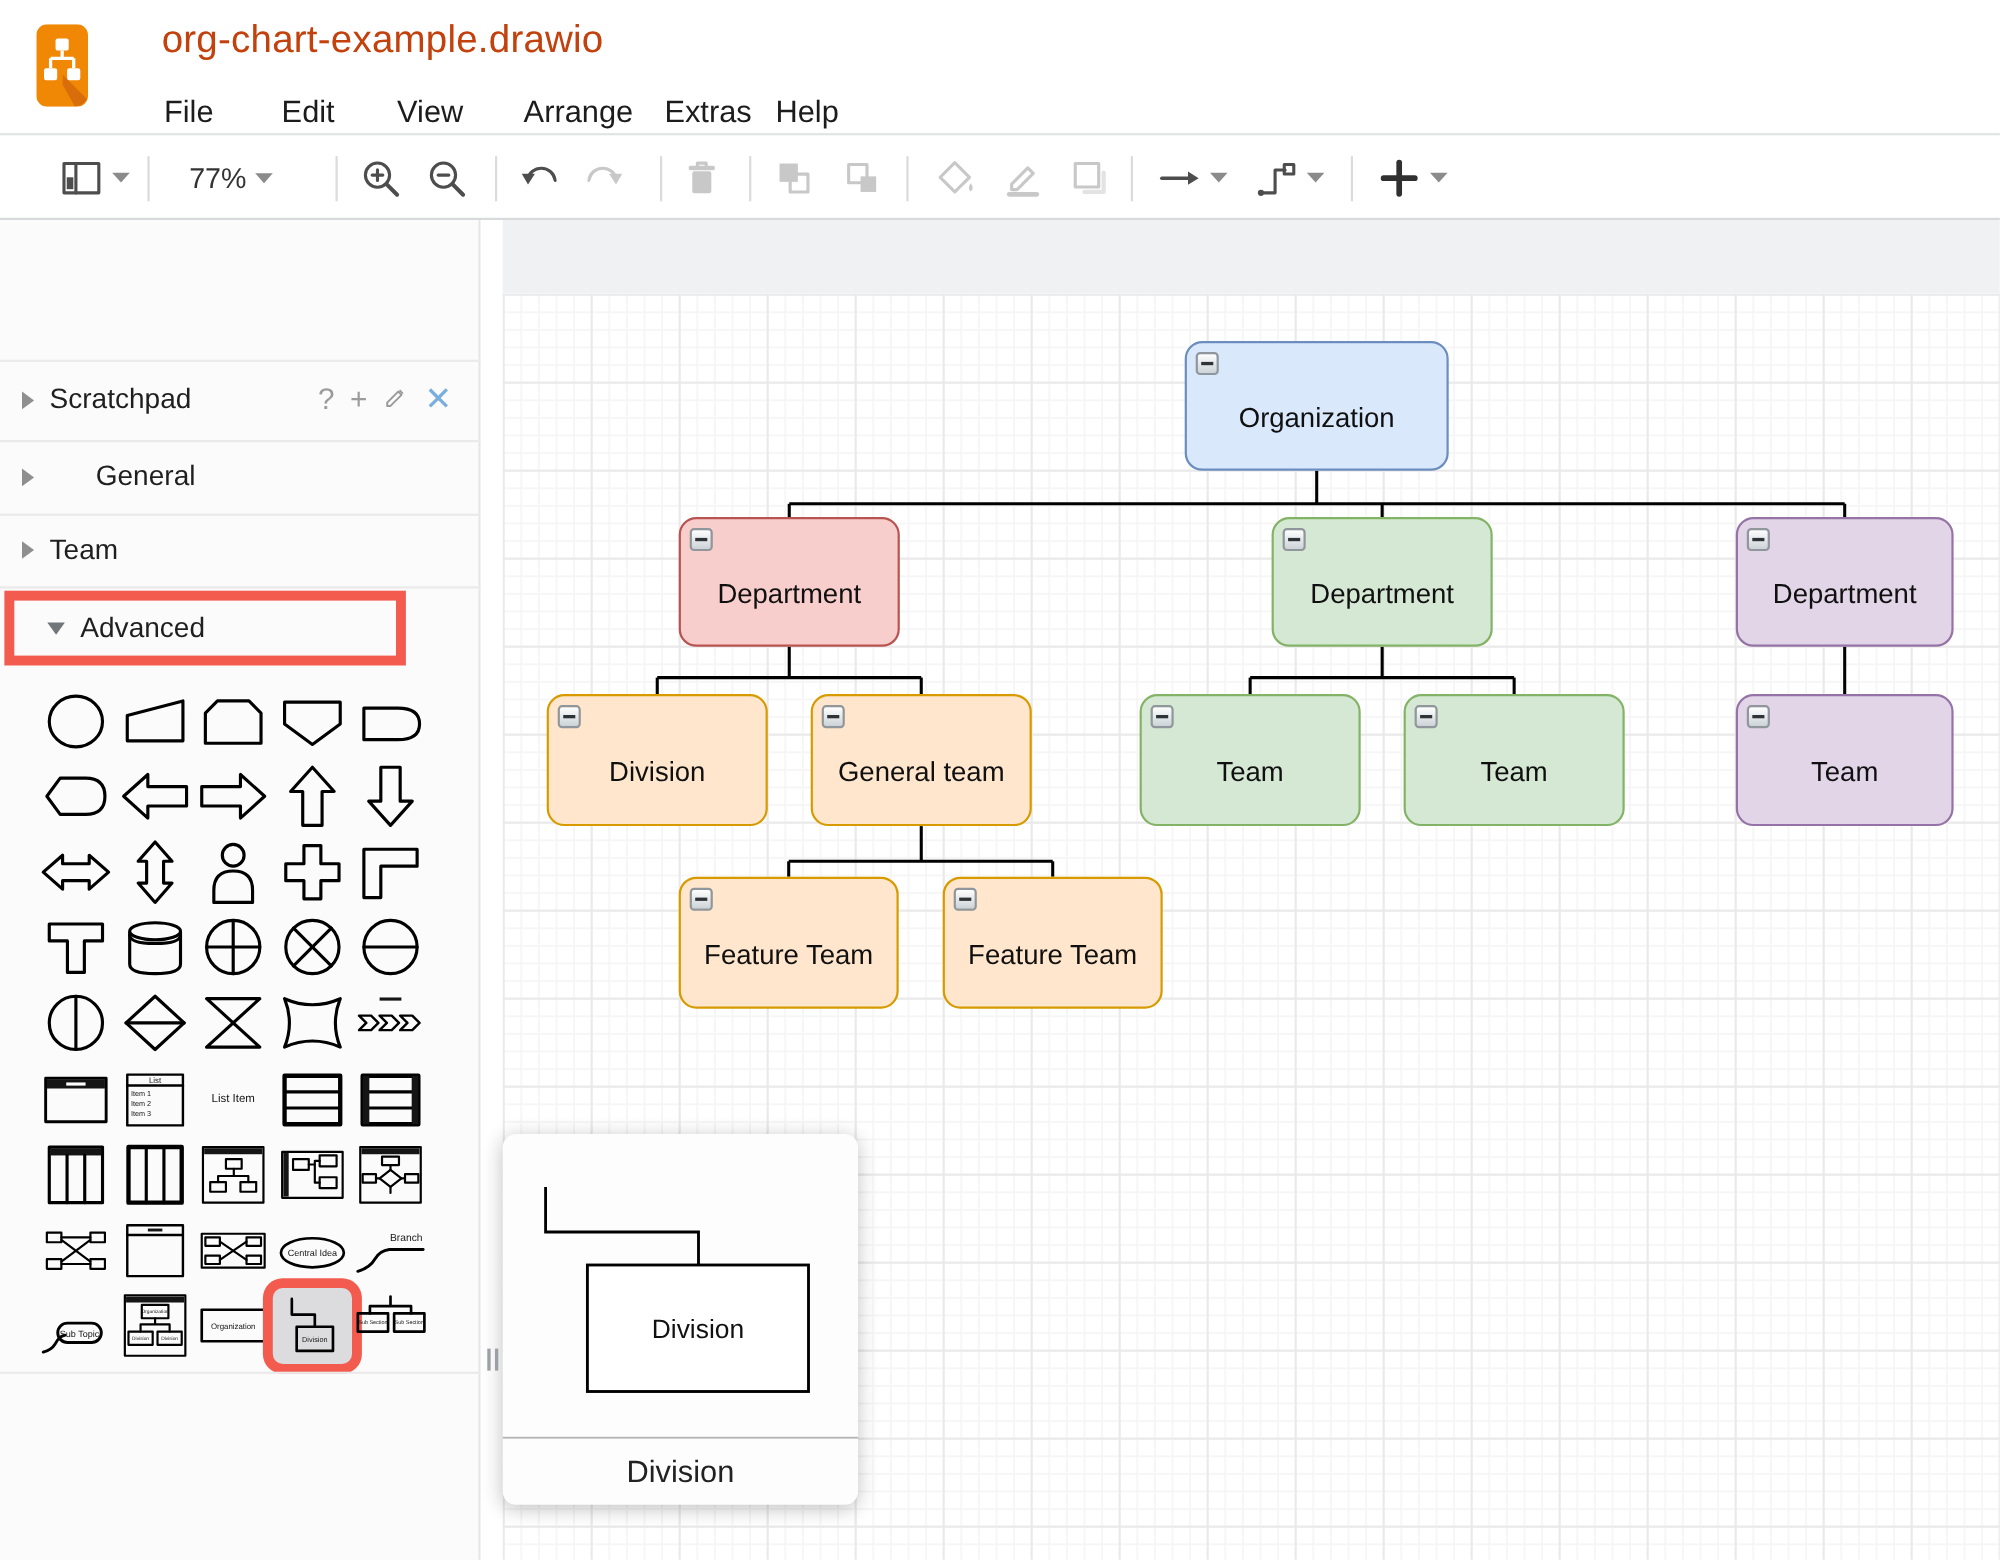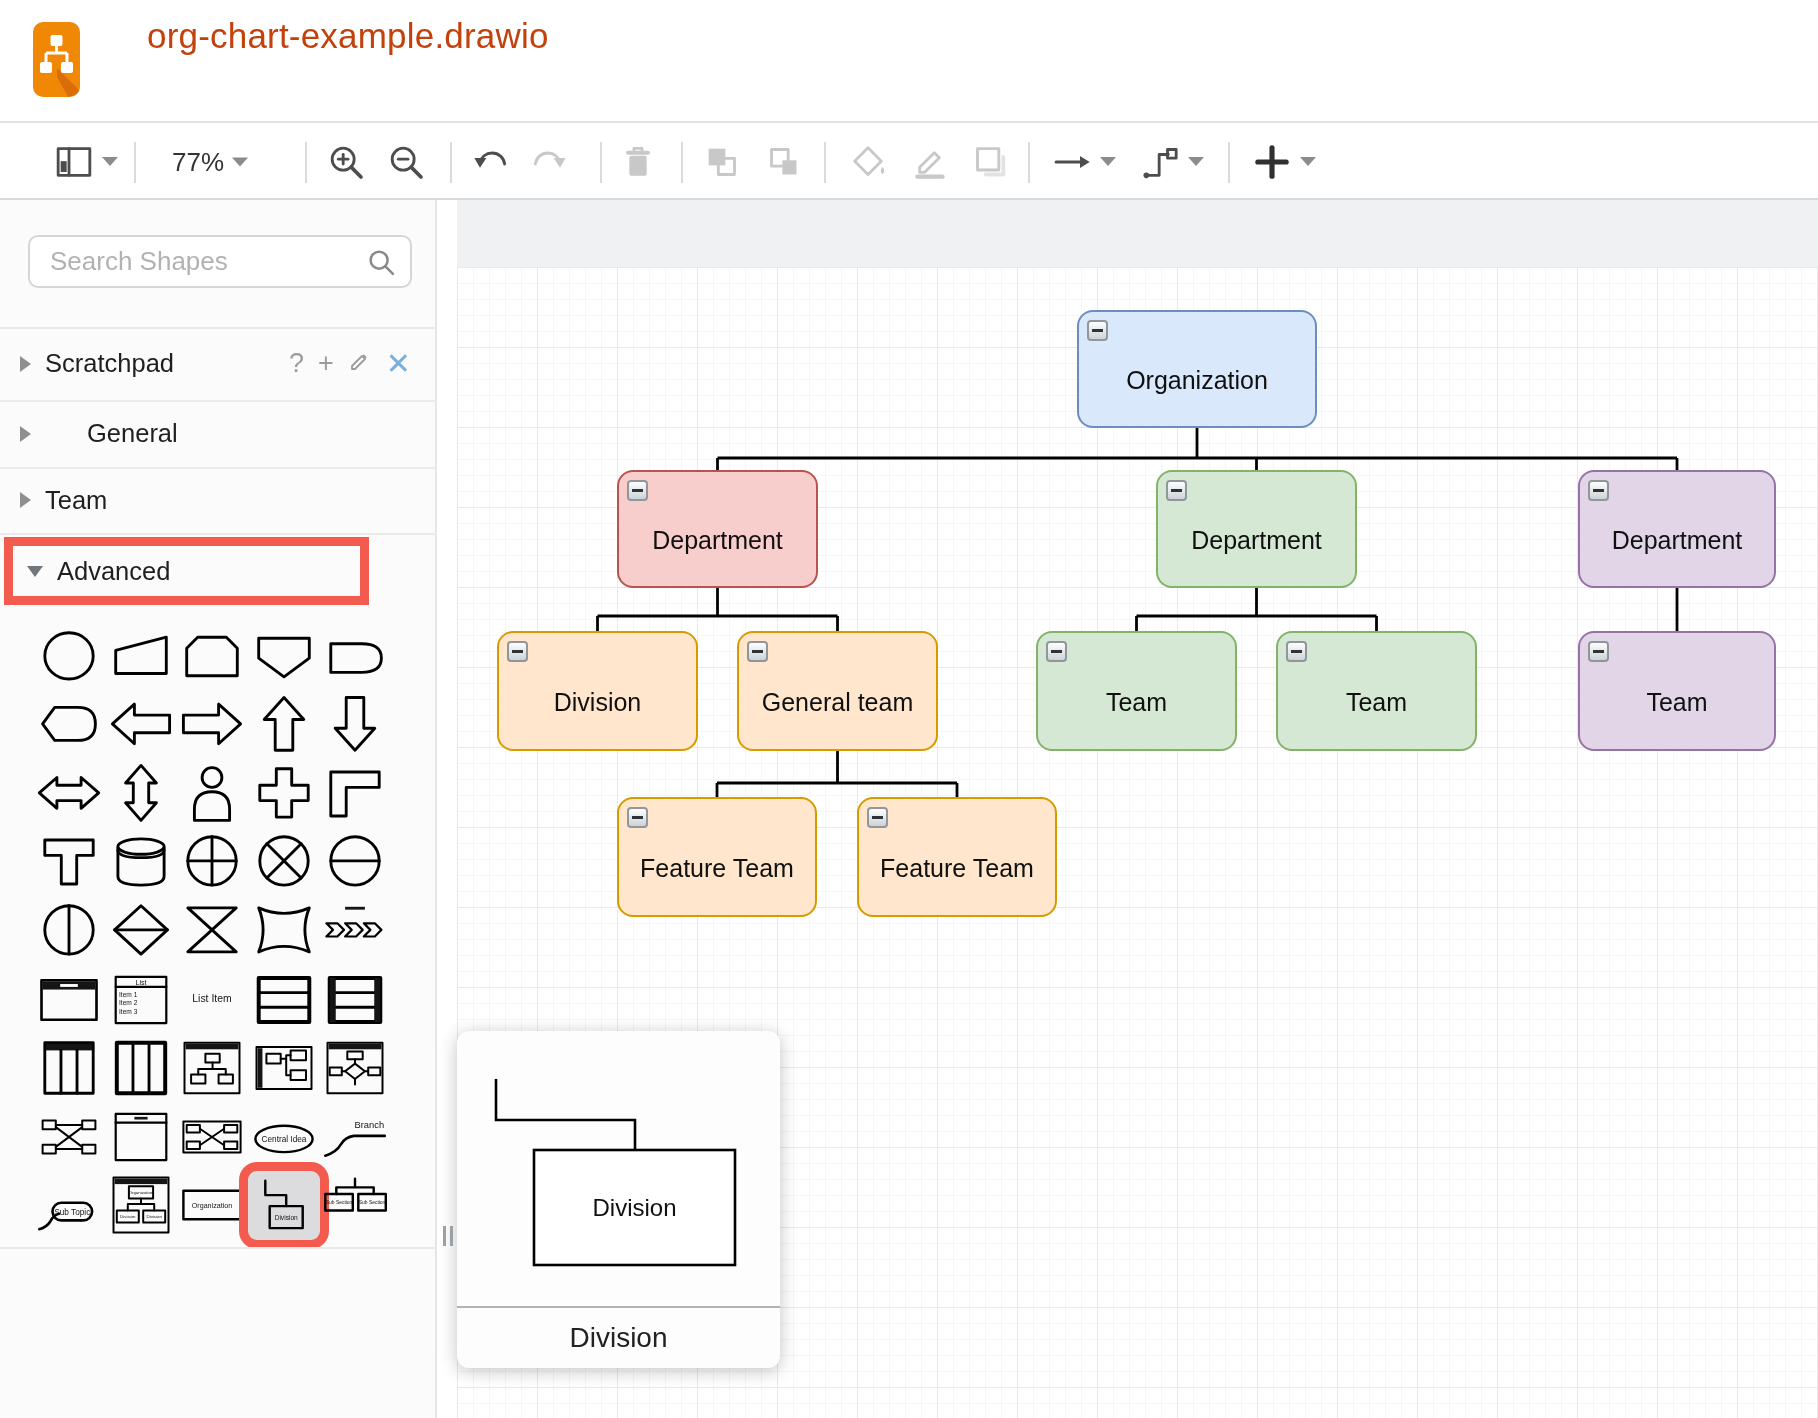--- a/index.html
+++ b/index.html
@@ -71,20 +71,28 @@
   <div class="header">
     <svg class="logo" width="47" height="75" viewBox="0 0 47 75">
       <rect x="0" y="0" width="47" height="75" rx="10" fill="#F08705"></rect>
       <path d="M24,46 L46,68 Q43,74.5 35,74.5 L24,55 Z" fill="#D96D0A"></path>
       <path d="M23.5,24 V31 M13,31 H34 M13,31 V40 M34,31 V40" stroke="#fff" stroke-width="3" fill="none"></path>
       <rect x="17.5" y="13" width="12" height="11" rx="2" fill="#fff"></rect>
       <rect x="7" y="40" width="12" height="11" rx="2" fill="#fff"></rect>
       <rect x="28" y="40" width="12" height="11" rx="2" fill="#fff"></rect>
     </svg>
     <div class="title">org-chart-example.drawio</div>
+    <nav class="menubar">
+        <div class="menu-item" style="left: 149px;">File</div>
+        <div class="menu-item" style="left: 256px;">Edit</div>
+        <div class="menu-item" style="left: 361px;">View</div>
+        <div class="menu-item" style="left: 476px;">Arrange</div>
+        <div class="menu-item" style="left: 604px;">Extras</div>
+        <div class="menu-item" style="left: 705px;">Help</div>
+      </nav>
   </div>
 
   <div class="toolbar">
       <div class="titem" style="left: 54px;">
         <svg width="40" height="40" viewBox="0 0 24 24" fill="none" stroke="currentColor" stroke-width="1.7" stroke-linejoin="round" stroke-linecap="round">
           <rect x="2.5" y="4" width="19" height="16"></rect>
           <line x1="9" y1="4" x2="9" y2="20"></line>
           <rect x="4" y="11.5" width="3.6" height="6.5" fill="currentColor" stroke="none"></rect>
         </svg>
         <span class="tcaret"></span>
@@ -183,27 +191,20 @@
       <div class="tdiv" style="left: 305px;"></div>
       <div class="tdiv" style="left: 450px;"></div>
       <div class="tdiv" style="left: 600px;"></div>
       <div class="tdiv" style="left: 681px;"></div>
       <div class="tdiv" style="left: 824px;"></div>
       <div class="tdiv" style="left: 1028px;"></div>
       <div class="tdiv" style="left: 1228px;"></div>
     </div>
 
   <div class="sidebar">
-    <div class="search-box">
-      <input class="search-input" type="text" placeholder="Search Shapes" style="">
-      <svg class="search-icon" width="30" height="30" viewBox="0 0 24 24" fill="none" stroke="#8a8a8a" stroke-width="2" stroke-linecap="round">
-        <circle cx="10.5" cy="10.5" r="6.8"></circle>
-          <line x1="15.4" y1="15.4" x2="21.5" y2="21.5"></line>
-      </svg>
-    </div>
     <div id="sections">
         <div class="sdiv" style="top: 127px;"></div>
         <div class="sdiv" style="top: 200px;"></div>
         <div class="sdiv" style="top: 267px;"></div>
         <div class="sdiv" style="top: 333px;"></div>
         <div class="section" style="top: 127px; height: 73px;">
           <span class="tri-r"></span>
           <span class="section-label">Scratchpad</span>
           <span class="sp-actions">
             <span class="sp-ico">?</span>
@@ -216,21 +217,21 @@
           </span>
         </div>
         <div class="section" style="top: 200px; height: 67px; gap: 42px;">
           <span class="tri-r"></span>
           <span class="section-label">General</span>
         </div>
         <div class="section" style="top: 267px; height: 66px;">
           <span class="tri-r"></span>
           <span class="section-label">Team</span>
         </div>
-        <div class="section adv" style="top: 337px; height: 68px;">
+        <div class="section adv" style="top: 337px; height: 68px; padding-left: 16px;">
           <span class="tri-d"></span>
           <span class="section-label">Advanced</span>
         </div>
       </div>
     <div id="shapes">
         <div class="shape-cell" style="left: 33px; top: 422px;">
           <svg class="shape-svg" width="66" height="62" viewBox="0 0 60 56">
             <ellipse cx="30" cy="27" rx="22" ry="21"></ellipse>
           </svg>
         </div>

